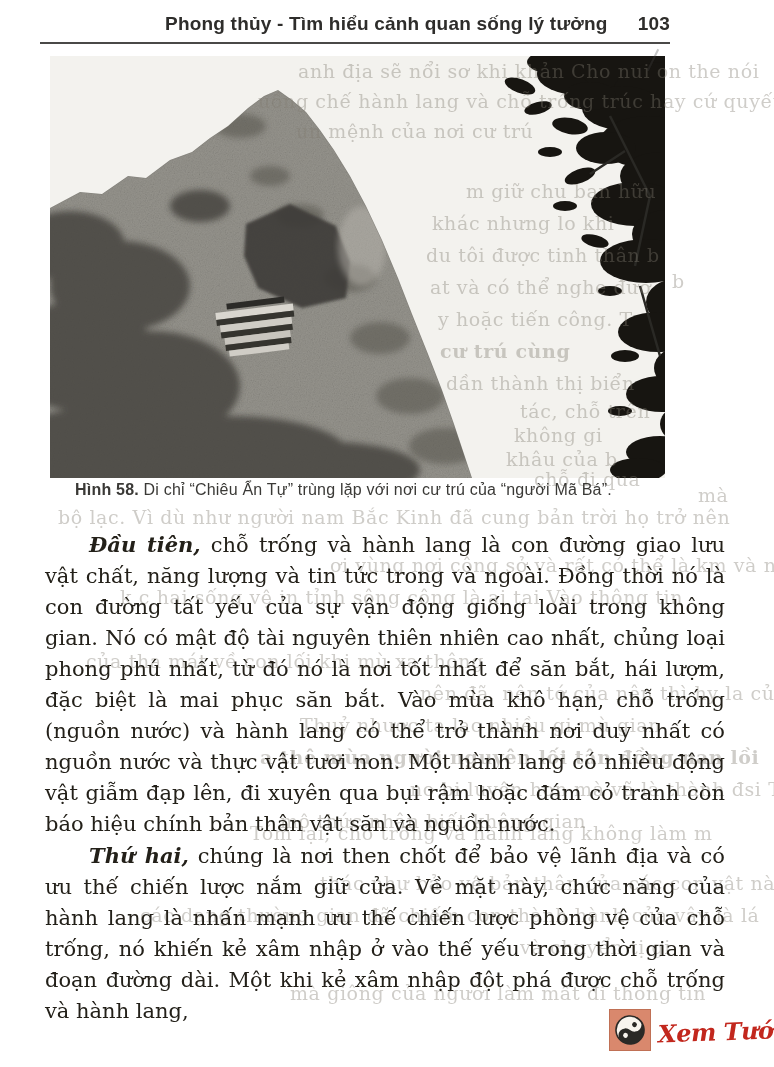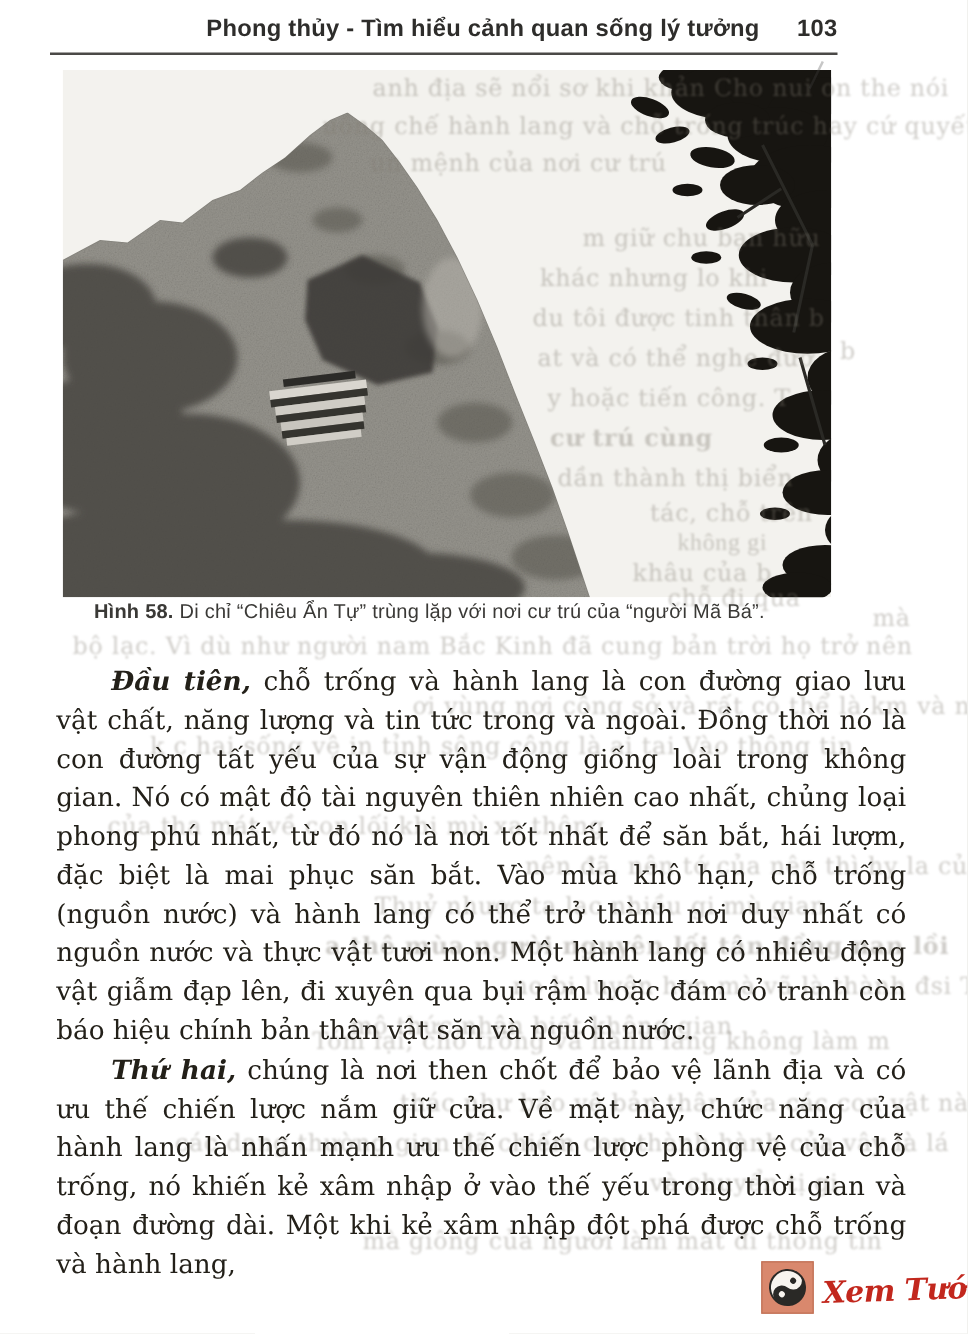--- a/index.html
+++ b/index.html
@@ -188,21 +188,21 @@
       <div class="ghost" style="left: 258px; top: 90px;">uồng chế hành lang và chỗ trống trúc hay cứ quyết</div>
       <div class="ghost" style="left: 296px; top: 120px;">un mệnh của nơi cư trú</div>
       <div class="ghost" style="left: 424px; top: 180px; margin-left: 42px;">m giữ chu bạn hữu</div>
       <div class="ghost" style="left: 432px; top: 212px;">khác nhưng lo khi</div>
       <div class="ghost" style="left: 426px; top: 244px;">du tôi được tinh thân b</div>
       <div class="ghost" style="left: 430px; top: 276px;">at và có thể nghe đươ</div>
       <div class="ghost" style="left: 438px; top: 308px;">y hoặc tiến công. T</div>
       <div class="ghost" style="left: 440px; top: 340px; font-weight: bold;">cư trú cùng</div>
       <div class="ghost" style="left: 446px; top: 372px;">dần thành thị biển</div>
       <div class="ghost" style="left: 520px; top: 400px;">tác, chỗ trên</div>
-      <div class="ghost" style="left: 542px; top: 424px; font-family: Liberation Serif, serif;">không gi</div>
+      <div class="ghost" style="left: 514px; top: 424px;">không gi</div>
       <div class="ghost" style="left: 506px; top: 448px;">khâu của b</div>
       <div class="ghost" style="left: 534px; top: 468px;">chỗ đi qua</div>
       <div class="ghost" style="left: 672px; top: 270px;">b</div>
       <div class="ghost" style="left: 698px; top: 484px;">mà</div>
       <div class="ghost" style="left: 58px; top: 506px;">bộ lạc. Vì dù như người nam Bắc Kinh đã cung bản trời họ trở nên</div>
       <div class="ghost" style="left: 330px; top: 554px;">ơi vùng nơi công sở và rất có thể là km và nho Lãnh mù</div>
       <div class="ghost" style="left: 120px; top: 586px;">k c hai sống vệ in tỉnh sông công là ai tai Vào thông tin</div>
       <div class="ghost" style="left: 86px; top: 650px;">của tha mát về con lối khi mù xa thông</div>
       <div class="ghost" style="left: 420px; top: 682px;">nên đã, nên tớ của nên thì hy la của</div>
       <div class="ghost" style="left: 300px; top: 714px;">Thuỷ nhược ta lạc nhiều gi mù gian</div>

